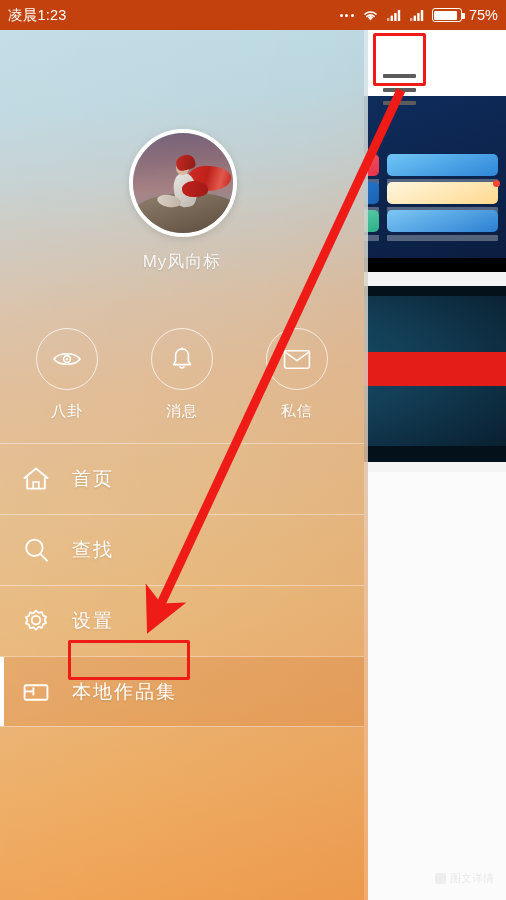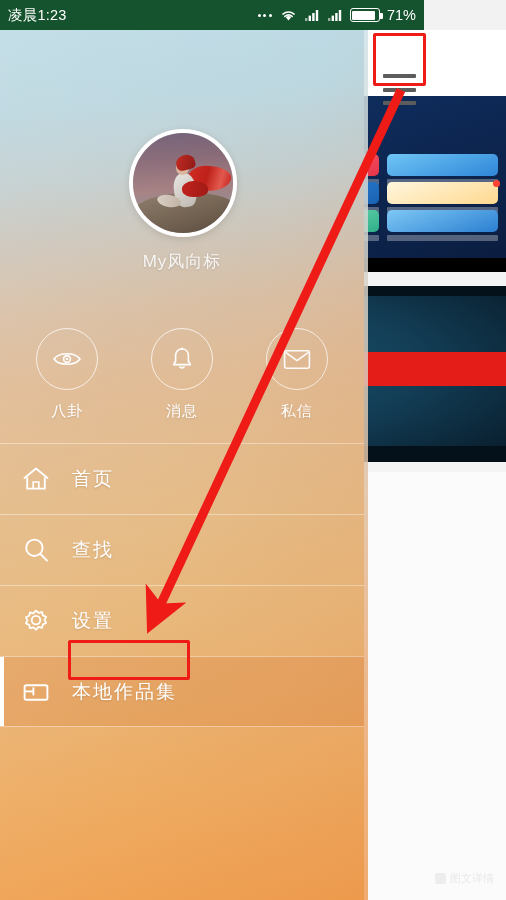--- a/index.html
+++ b/index.html
@@ -2,22 +2,22 @@
 <html><head>
 <meta charset="utf-8">
 <style>
   * { margin:0; padding:0; box-sizing:border-box; }
   html,body { width:506px; height:900px; background:#ffffff;
     font-family:"Liberation Sans","DejaVu Sans",sans-serif; overflow:hidden; }
 
   #screen { position:relative; width:506px; height:900px; overflow:hidden; background:#f2f2f2; }
 
   
-  .statusbar { position:absolute; left:0; top:0; width:424px; height:30px;
-    background:#14532d; color:#fff; display:flex; align-items:center;
+  .statusbar { position:absolute; left:0; top:0; width:506px; height:30px;
+    background:#c2410c; color:#fff; display:flex; align-items:center;
     padding:0 8px 0 8px; font-size:14px; z-index:50; }
   .sb-time { font-size:14.5px; letter-spacing:.2px; }
   .sb-right { margin-left:auto; display:flex; align-items:center; gap:7px; }
   .sb-dots { display:flex; gap:2.5px; align-items:center; margin-right:1px;}
   .sb-dots i { width:3px; height:3px; background:#fff; border-radius:50%; display:block; }
   .sb-batt { width:30px; height:14px; border:1.6px solid #fff; border-radius:3px;
     position:relative; display:flex; align-items:center; padding:1.5px; }
   .sb-batt::after{ content:""; position:absolute; right:-4px; top:4px; width:2.5px; height:6px;
     background:#fff; border-radius:0 1px 1px 0; }
   .sb-batt i { display:block; height:100%; width:92%; background:#fff; border-radius:1px; }
@@ -181,21 +181,21 @@
       </svg>
       <svg class="ic" width="16" height="14" viewBox="0 0 16 14">
         <rect x="1" y="10" width="2.4" height="3" fill="#fff" opacity=".55"></rect>
         <rect x="4.6" y="7.6" width="2.4" height="5.4" fill="#fff"></rect>
         <rect x="8.2" y="5" width="2.4" height="8" fill="#fff"></rect>
         <rect x="11.8" y="2" width="2.4" height="11" fill="#fff"></rect>
       </svg>
       <div class="sb-batt">
           <i></i>
         </div>
-      <div class="sb-pct">71%</div>
+      <div class="sb-pct">75%</div>
     </div>
   </div>
 
   <div class="app-right">
     <div class="app-topbar"></div>
 
     <div class="ham">
       <i></i>
         <i></i>
         <i></i>

